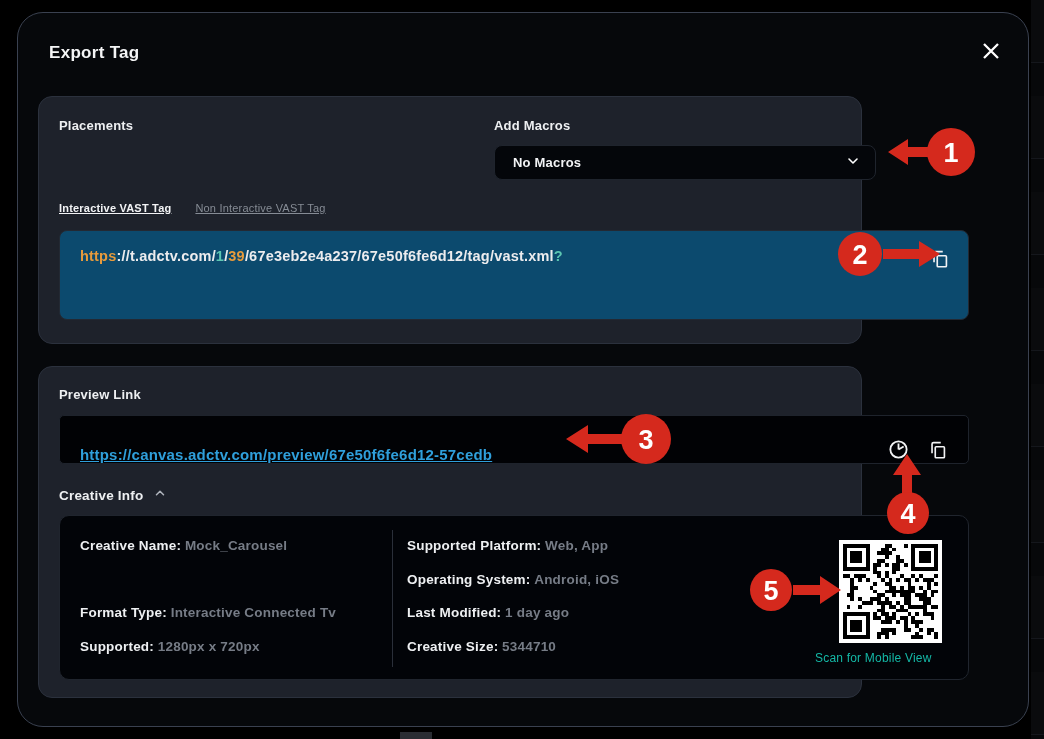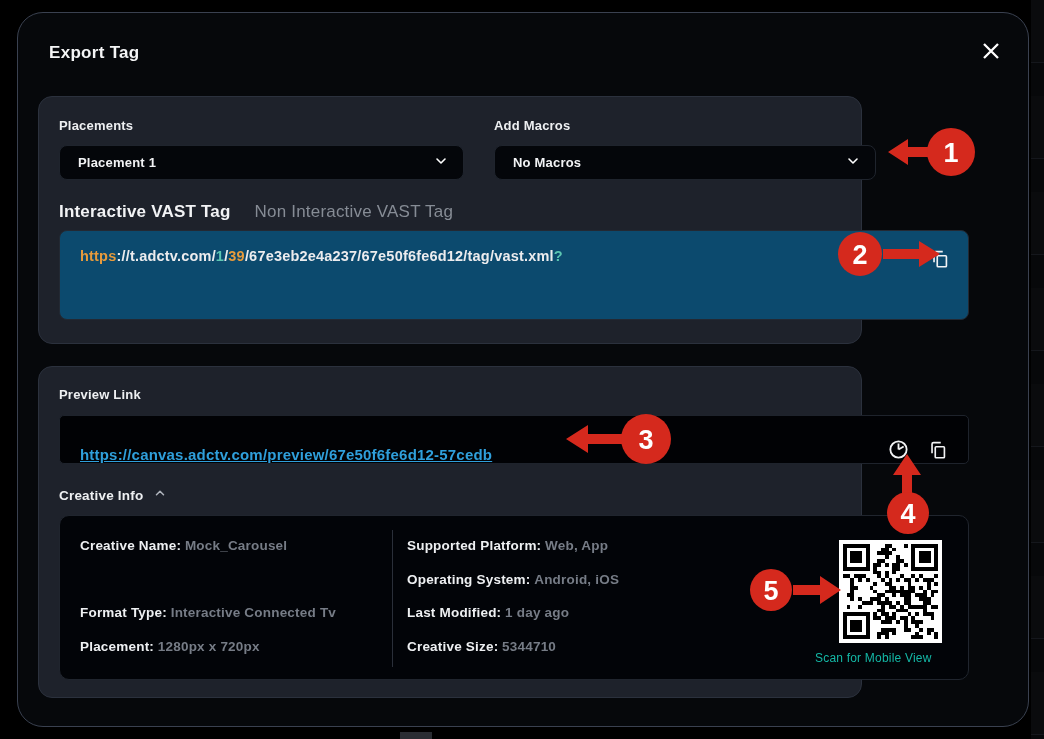--- a/index.html
+++ b/index.html
@@ -26,21 +26,21 @@
   .card1 { top:83px; height:248px; }
   .card2 { top:353px; height:332px; }
 
   .field-label { position:absolute; font-size:13px; font-weight:bold; color:#eef0f2; letter-spacing:.2px; }
 
   .dropdown { position:absolute; height:35px; background:#04060a; border:1px solid #1f242d;
     border-radius:8px; display:flex; align-items:center; padding:0 14px 0 18px; cursor:pointer; }
   .dropdown .dd-text { flex:1; font-size:13px; font-weight:bold; color:#f2f3f5; letter-spacing:.2px; }
 
   .tabs { position:absolute; left:20px; top:105px; display:flex; gap:24px; align-items:center; }
-  .tab { font-size:17px; letter-spacing:.2px; cursor:pointer; }
+  .tab { font-size:11px; letter-spacing:.2px; cursor:pointer;text-decoration:underline; }
   .tab.active { color:#f2f3f5; font-weight:bold; }
   .tab.inactive { color:#868c95; font-weight:normal; }
 
   .code-box { position:absolute; left:20px; top:133px; width:910px; height:90px;
     background:#0c4a6e; border:1px solid #232933; border-radius:8px; padding:9px 60px 0 20px; }
   .code-line { font-size:14.5px; font-weight:bold; line-height:33px; letter-spacing:.2px; white-space:nowrap; }
   .seg-orange { color:#e79b3c; }
   .seg-teal { color:#5cc6b2; }
   .seg-white { color:#ececee; }
 
@@ -92,28 +92,20 @@
         <svg width="24" height="24" viewBox="0 0 24 24">
             <path d="M5 5L19 19M19 5L5 19" stroke="#ffffff" stroke-width="2.3"></path>
           </svg>
       </span>
     </button>
 
     <div class="card card1">
 
       <div class="field-label" style="left:20px; top:21px;">Placements</div>
 
-      <div class="dropdown" style="left:20px; top:48px; width:405px;">
-        <span class="dd-text">Placement 1</span>
-        <span>
-          <svg width="16" height="16" viewBox="0 0 24 24">
-              <path d="M6 9l6 6 6-6" fill="none" stroke="#ffffff" stroke-width="2.4" stroke-linecap="round" stroke-linejoin="round"></path>
-            </svg>
-        </span>
-      </div>
 
       <div class="field-label" style="left:455px; top:21px;">Add Macros</div>
 
       <div class="dropdown" style="left:455px; top:48px; width:382px;">
         <span class="dd-text">No Macros</span>
         <span>
           <svg width="16" height="16" viewBox="0 0 24 24">
               <path d="M6 9l6 6 6-6" fill="none" stroke="#ffffff" stroke-width="2.4" stroke-linecap="round" stroke-linejoin="round"></path>
             </svg>
         </span>
@@ -177,21 +169,21 @@
       <div class="info-box">
         <div class="info-row col-l r1">
           <span class="lbl">Creative Name:</span>
           <span class="val">Mock_Carousel</span>
         </div>
         <div class="info-row col-l r3">
           <span class="lbl">Format Type:</span>
           <span class="val">Interactive Connected Tv</span>
         </div>
         <div class="info-row col-l r4">
-          <span class="lbl">Placement:</span>
+          <span class="lbl">Supported:</span>
           <span class="val">1280px x 720px</span>
         </div>
 
         <div class="v-divider"></div>
 
         <div class="info-row col-r r1">
           <span class="lbl">Supported Platform:</span>
           <span class="val">Web, App</span>
         </div>
         <div class="info-row col-r r2">

